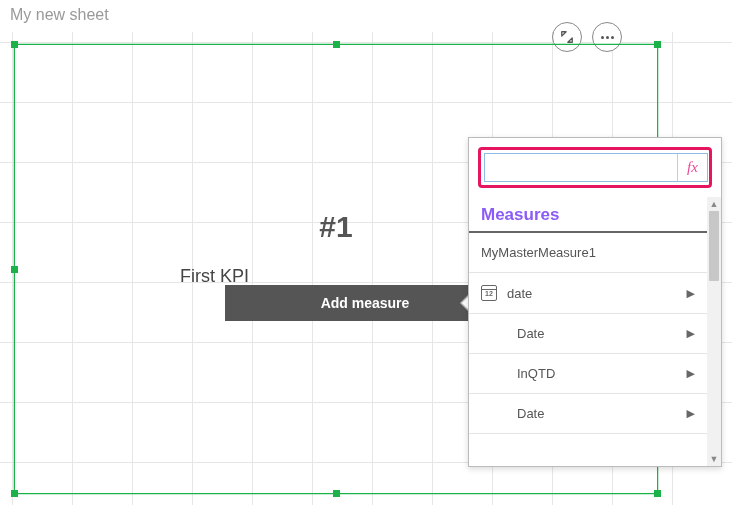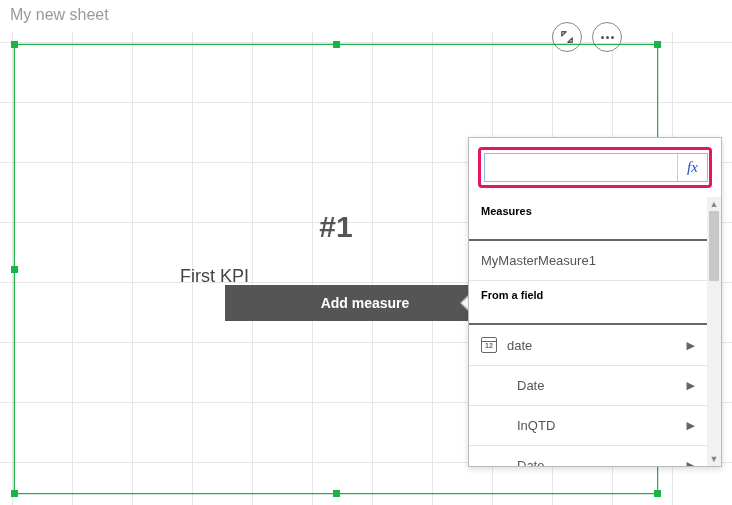--- a/index.html
+++ b/index.html
@@ -158,39 +158,39 @@
     font-size: 13px;
   }
   .fx-btn {
     width: 30px;
     border-left: 1px solid #ccc;
     display: flex;
     align-items: center;
     justify-content: center;
     font-style: italic;
     font-family: "Times New Roman", serif;
-    color: #1d4ed8;
+    color: #ec4899;
     font-size: 15px;
     cursor: pointer;
     background: #fff;
   }
   .scroll-area {
     flex:1;
     overflow: hidden;
     position: relative;
   }
   .list {
     position:absolute;
     top:0; left:0; right:14px; bottom:0;
   }
   .section-header {
-    padding: 8px 12px 22px;
+    padding: 8px 12px 6px;
     font-weight: 700;
-    font-size: 11px;
-    color: #000000;
+    font-size: 17px;
+    color: #8b5cf6;
     border-bottom: 2px solid #666;
     background:#fff;
   }
   .list-item {
     padding: 12px 12px;
     font-size: 13px;
     color: #555;
     border-bottom: 1px solid #e4e4e4;
     display:flex;
     align-items:center;
@@ -293,21 +293,20 @@
       <input class="search-input" type="text" placeholder="" style="">
       <div class="fx-btn">fx</div>
     </div>
   </div>
   <div class="scroll-area">
     <div class="list">
       <div class="section-header">Measures</div>
       <div class="list-item">
         <span>MyMasterMeasure1</span>
       </div>
-      <div class="section-header">From a field</div>
       <div class="list-item">
         <span class="cal-icon"></span>
         <span>date</span>
         <span class="chev">▶</span>
       </div>
       <div class="list-item nested">
         <span>Date</span>
         <span class="chev">▶</span>
       </div>
       <div class="list-item nested">

